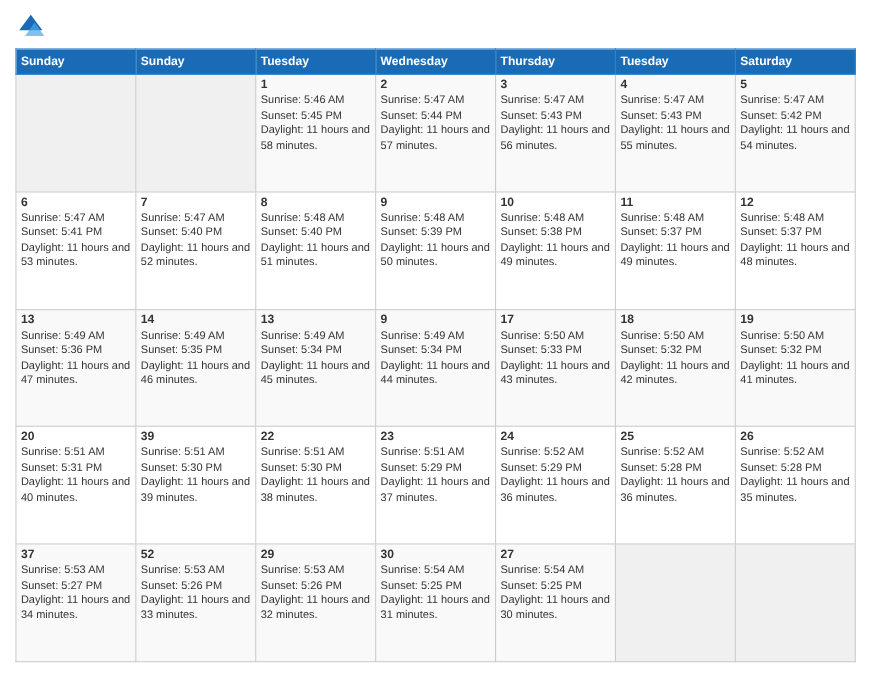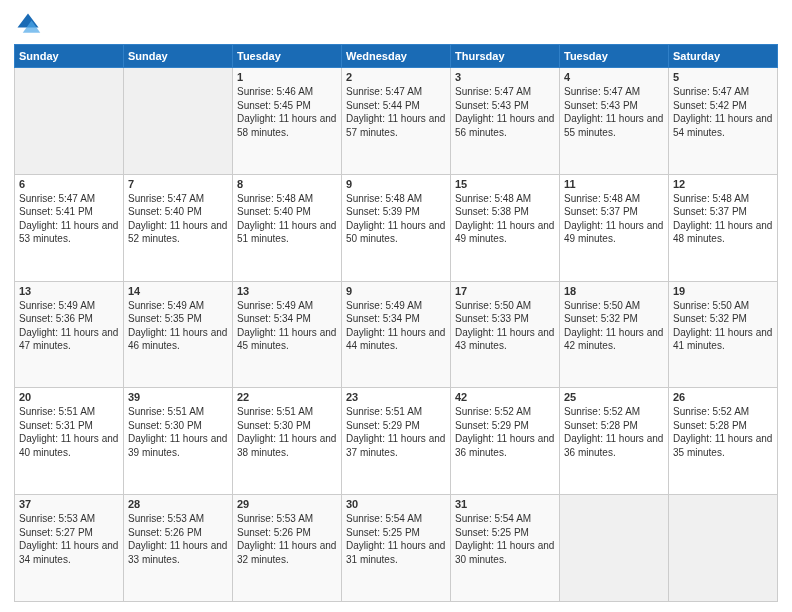--- a/index.html
+++ b/index.html
@@ -165,21 +165,21 @@
 Daylight: 11 hours and 53 minutes.</span></td>
           <td><span class="day-num">7</span><span class="day-info" style="white-space: pre-line;">Sunrise: 5:47 AM
 Sunset: 5:40 PM
 Daylight: 11 hours and 52 minutes.</span></td>
           <td><span class="day-num">8</span><span class="day-info" style="white-space: pre-line;">Sunrise: 5:48 AM
 Sunset: 5:40 PM
 Daylight: 11 hours and 51 minutes.</span></td>
           <td><span class="day-num">9</span><span class="day-info" style="white-space: pre-line;">Sunrise: 5:48 AM
 Sunset: 5:39 PM
 Daylight: 11 hours and 50 minutes.</span></td>
-          <td><span class="day-num">15</span><span class="day-info" style="white-space: pre-line;">Sunrise: 5:48 AM
+          <td><span class="day-num">10</span><span class="day-info" style="white-space: pre-line;">Sunrise: 5:48 AM
 Sunset: 5:38 PM
 Daylight: 11 hours and 49 minutes.</span></td>
           <td><span class="day-num">11</span><span class="day-info" style="white-space: pre-line;">Sunrise: 5:48 AM
 Sunset: 5:37 PM
 Daylight: 11 hours and 49 minutes.</span></td>
           <td><span class="day-num">12</span><span class="day-info" style="white-space: pre-line;">Sunrise: 5:48 AM
 Sunset: 5:37 PM
 Daylight: 11 hours and 48 minutes.</span></td>
         </tr>
         <tr>
@@ -211,44 +211,44 @@
 Daylight: 11 hours and 40 minutes.</span></td>
           <td><span class="day-num">39</span><span class="day-info" style="white-space: pre-line;">Sunrise: 5:51 AM
 Sunset: 5:30 PM
 Daylight: 11 hours and 39 minutes.</span></td>
           <td><span class="day-num">22</span><span class="day-info" style="white-space: pre-line;">Sunrise: 5:51 AM
 Sunset: 5:30 PM
 Daylight: 11 hours and 38 minutes.</span></td>
           <td><span class="day-num">23</span><span class="day-info" style="white-space: pre-line;">Sunrise: 5:51 AM
 Sunset: 5:29 PM
 Daylight: 11 hours and 37 minutes.</span></td>
-          <td><span class="day-num">42</span><span class="day-info" style="white-space: pre-line;">Sunrise: 5:52 AM
+          <td><span class="day-num">24</span><span class="day-info" style="white-space: pre-line;">Sunrise: 5:52 AM
 Sunset: 5:29 PM
 Daylight: 11 hours and 36 minutes.</span></td>
           <td><span class="day-num">25</span><span class="day-info" style="white-space: pre-line;">Sunrise: 5:52 AM
 Sunset: 5:28 PM
 Daylight: 11 hours and 36 minutes.</span></td>
           <td><span class="day-num">26</span><span class="day-info" style="white-space: pre-line;">Sunrise: 5:52 AM
 Sunset: 5:28 PM
 Daylight: 11 hours and 35 minutes.</span></td>
         </tr>
         <tr>
           <td><span class="day-num">37</span><span class="day-info" style="white-space: pre-line;">Sunrise: 5:53 AM
 Sunset: 5:27 PM
 Daylight: 11 hours and 34 minutes.</span></td>
-          <td><span class="day-num">28</span><span class="day-info" style="white-space: pre-line;">Sunrise: 5:53 AM
+          <td><span class="day-num">52</span><span class="day-info" style="white-space: pre-line;">Sunrise: 5:53 AM
 Sunset: 5:26 PM
 Daylight: 11 hours and 33 minutes.</span></td>
           <td><span class="day-num">29</span><span class="day-info" style="white-space: pre-line;">Sunrise: 5:53 AM
 Sunset: 5:26 PM
 Daylight: 11 hours and 32 minutes.</span></td>
           <td><span class="day-num">30</span><span class="day-info" style="white-space: pre-line;">Sunrise: 5:54 AM
 Sunset: 5:25 PM
 Daylight: 11 hours and 31 minutes.</span></td>
-          <td><span class="day-num">31</span><span class="day-info" style="white-space: pre-line;">Sunrise: 5:54 AM
+          <td><span class="day-num">27</span><span class="day-info" style="white-space: pre-line;">Sunrise: 5:54 AM
 Sunset: 5:25 PM
 Daylight: 11 hours and 30 minutes.</span></td>
           <td class="empty-cell"></td>
           <td class="empty-cell"></td>
         </tr>
       </tbody>
   </table>
 </div>
 
 </body></html>

